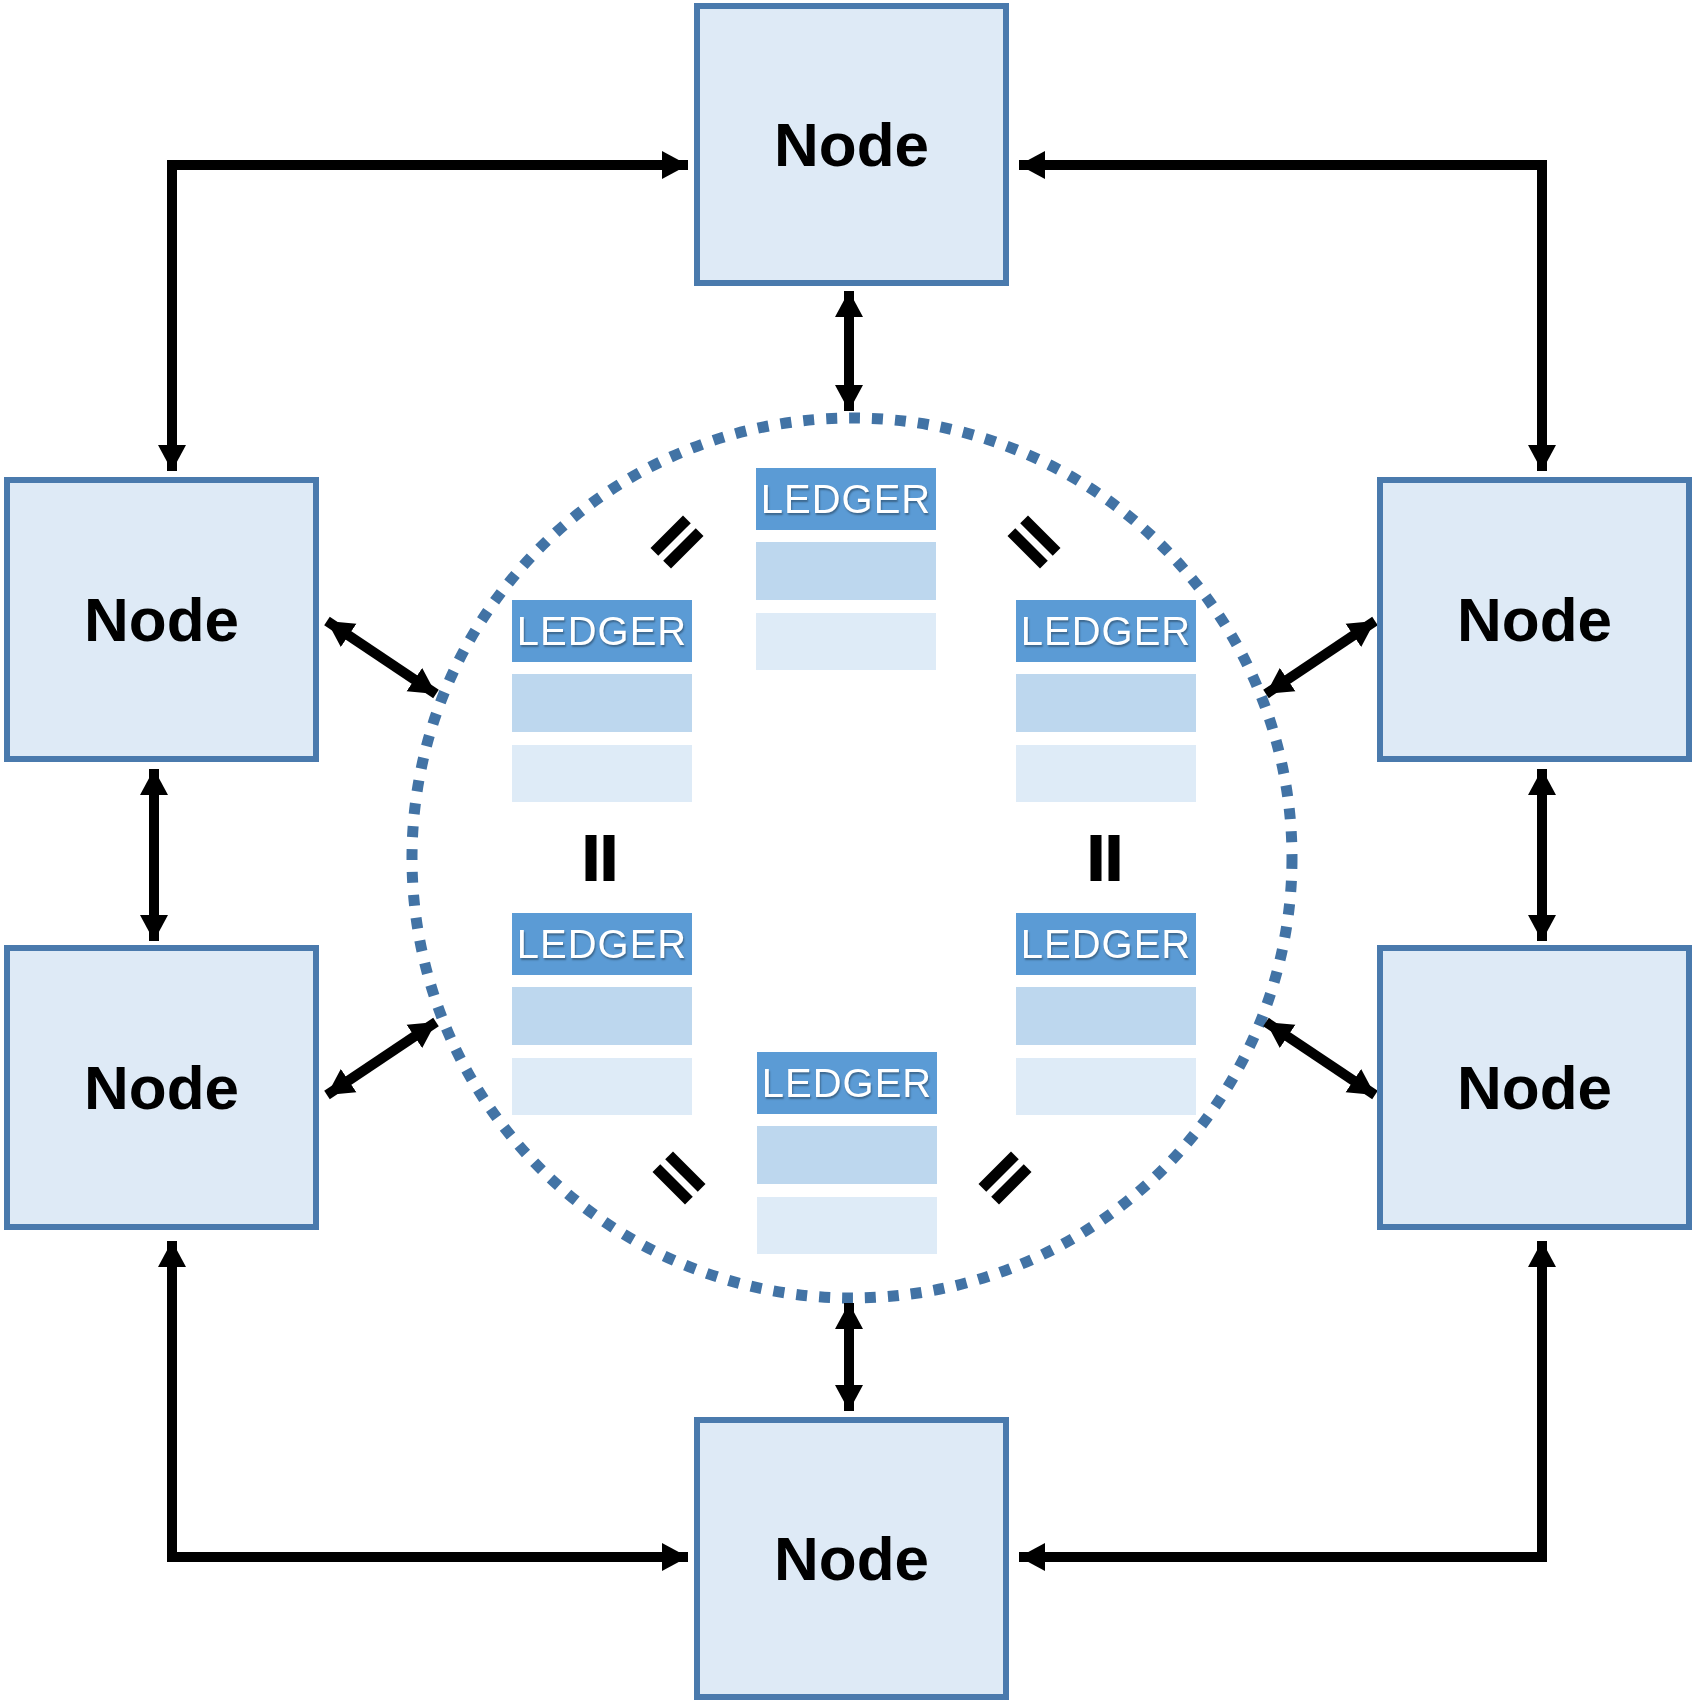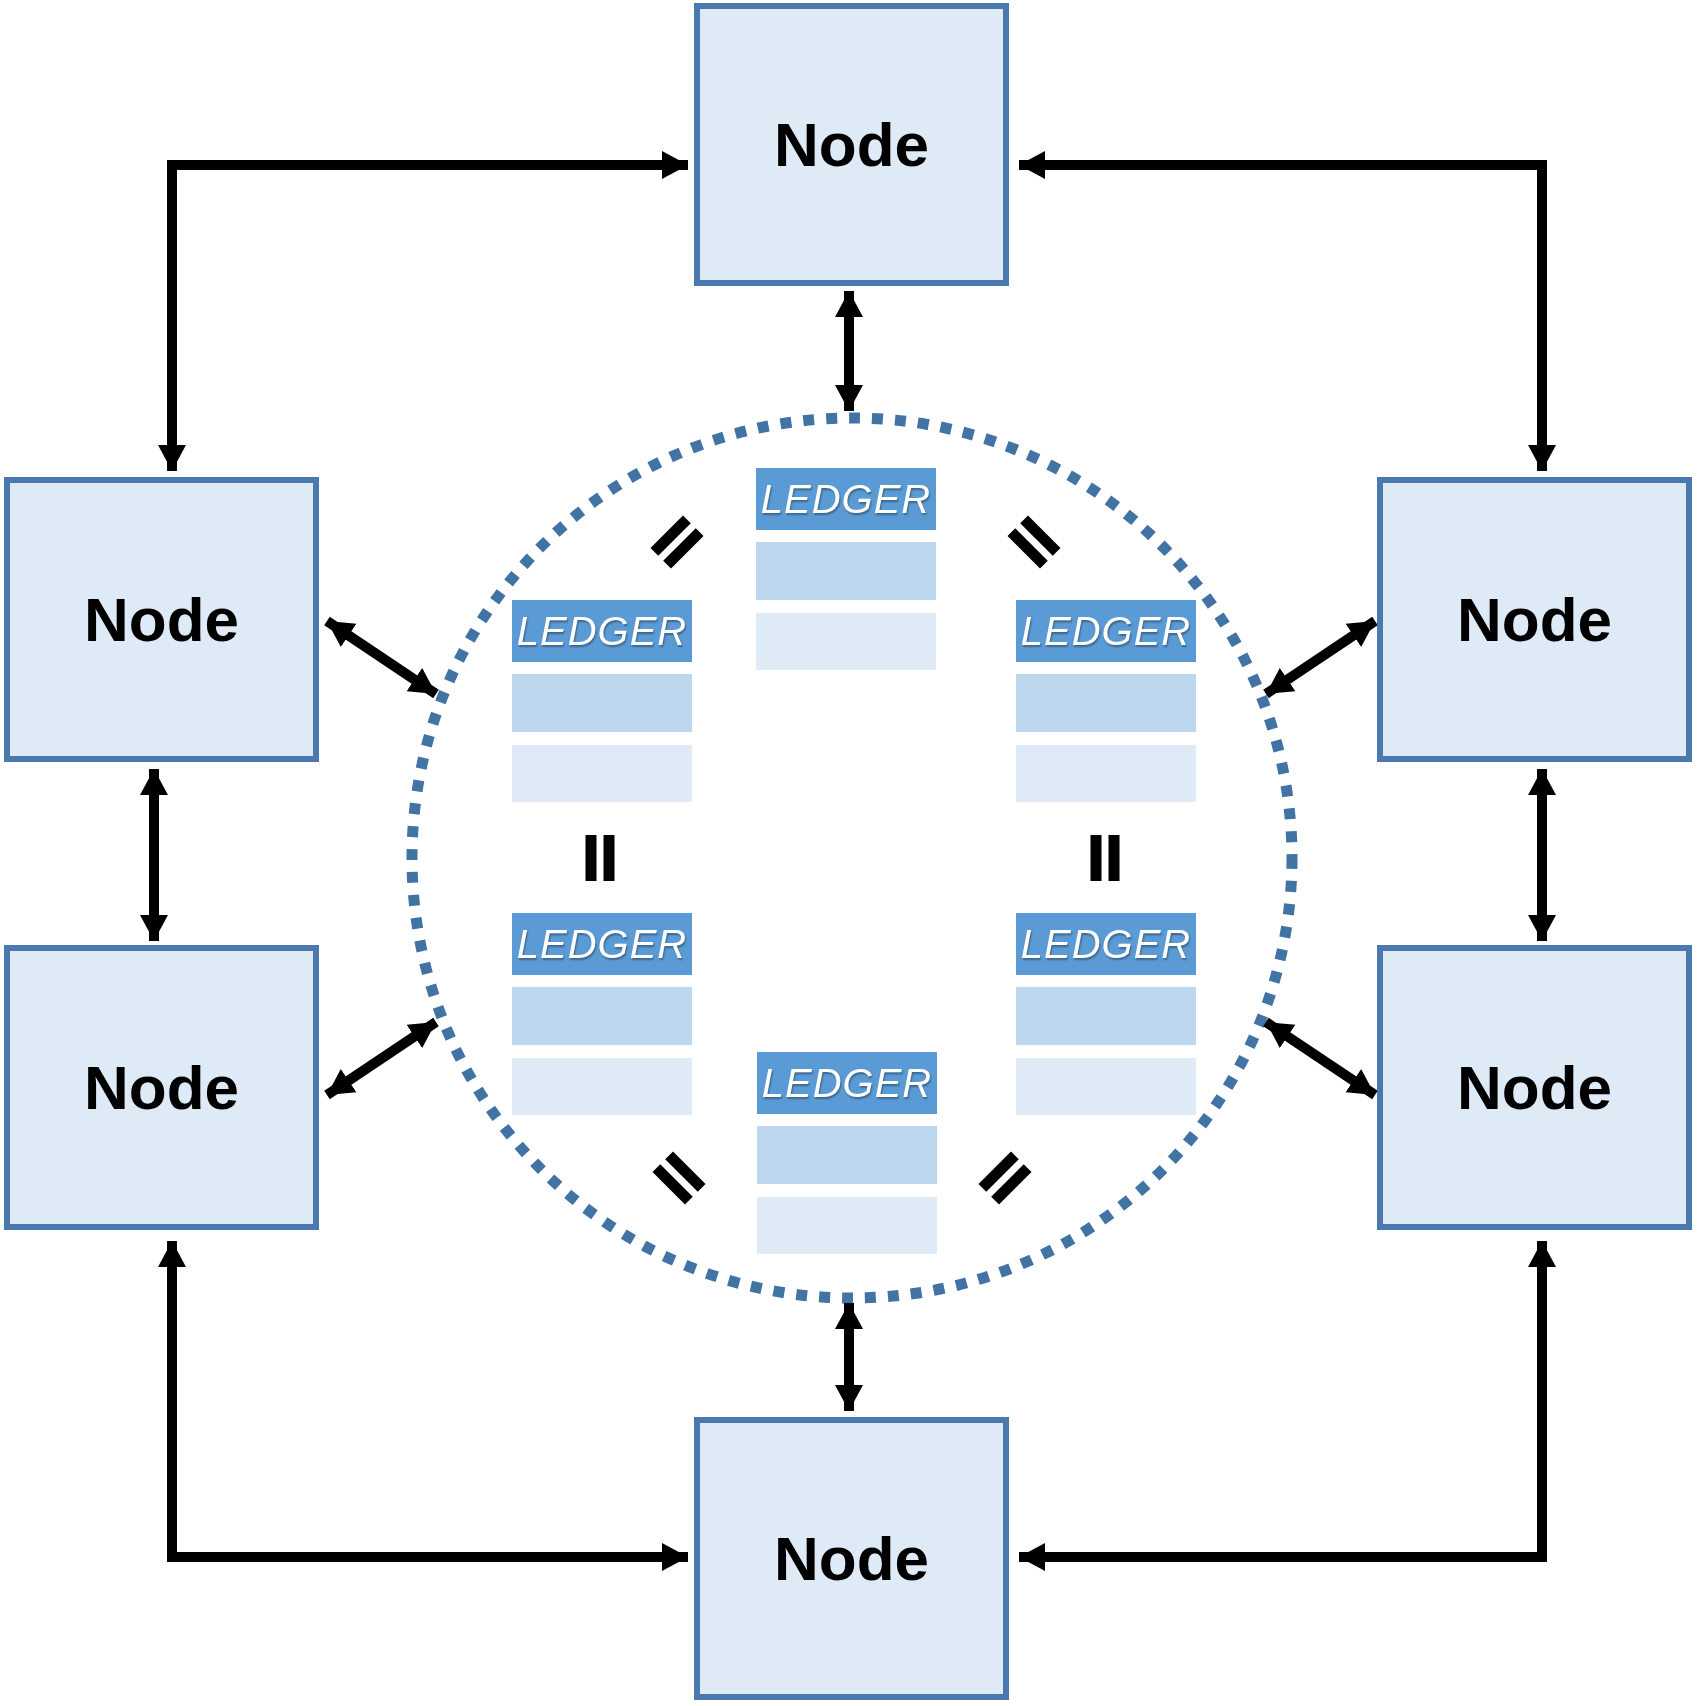--- a/index.html
+++ b/index.html
@@ -26,21 +26,20 @@
   }
   .node .node-label{
     font-weight:bold;font-size:62px;color:var(--node-text);letter-spacing:0px;
   }
   .ledger{position:absolute;width:180px;z-index:2;}
   .ledger .ledger-header{
     height:62px;background:var(--ledger-header);
     display:flex;align-items:center;justify-content:center;
     color:var(--ledger-text);font-size:40px;letter-spacing:1px;
     text-shadow:1px 2px 2px rgba(0,0,0,0.35);
-    font-style:italic;
   }
   .ledger .row1{height:58px;margin-top:12px;background:var(--ledger-row-1);}
   .ledger .row2{height:57px;margin-top:13px;background:var(--ledger-row-2);}
   .equals{
     position:absolute;width:46px;height:29px;z-index:2;
     display:flex;flex-direction:column;justify-content:space-between;
   }
   .equals .bar{width:46px;height:11px;background:var(--equals);}
   .consensus{
     position:absolute;left:855px;top:857px;transform:translate(-50%,-50%);

